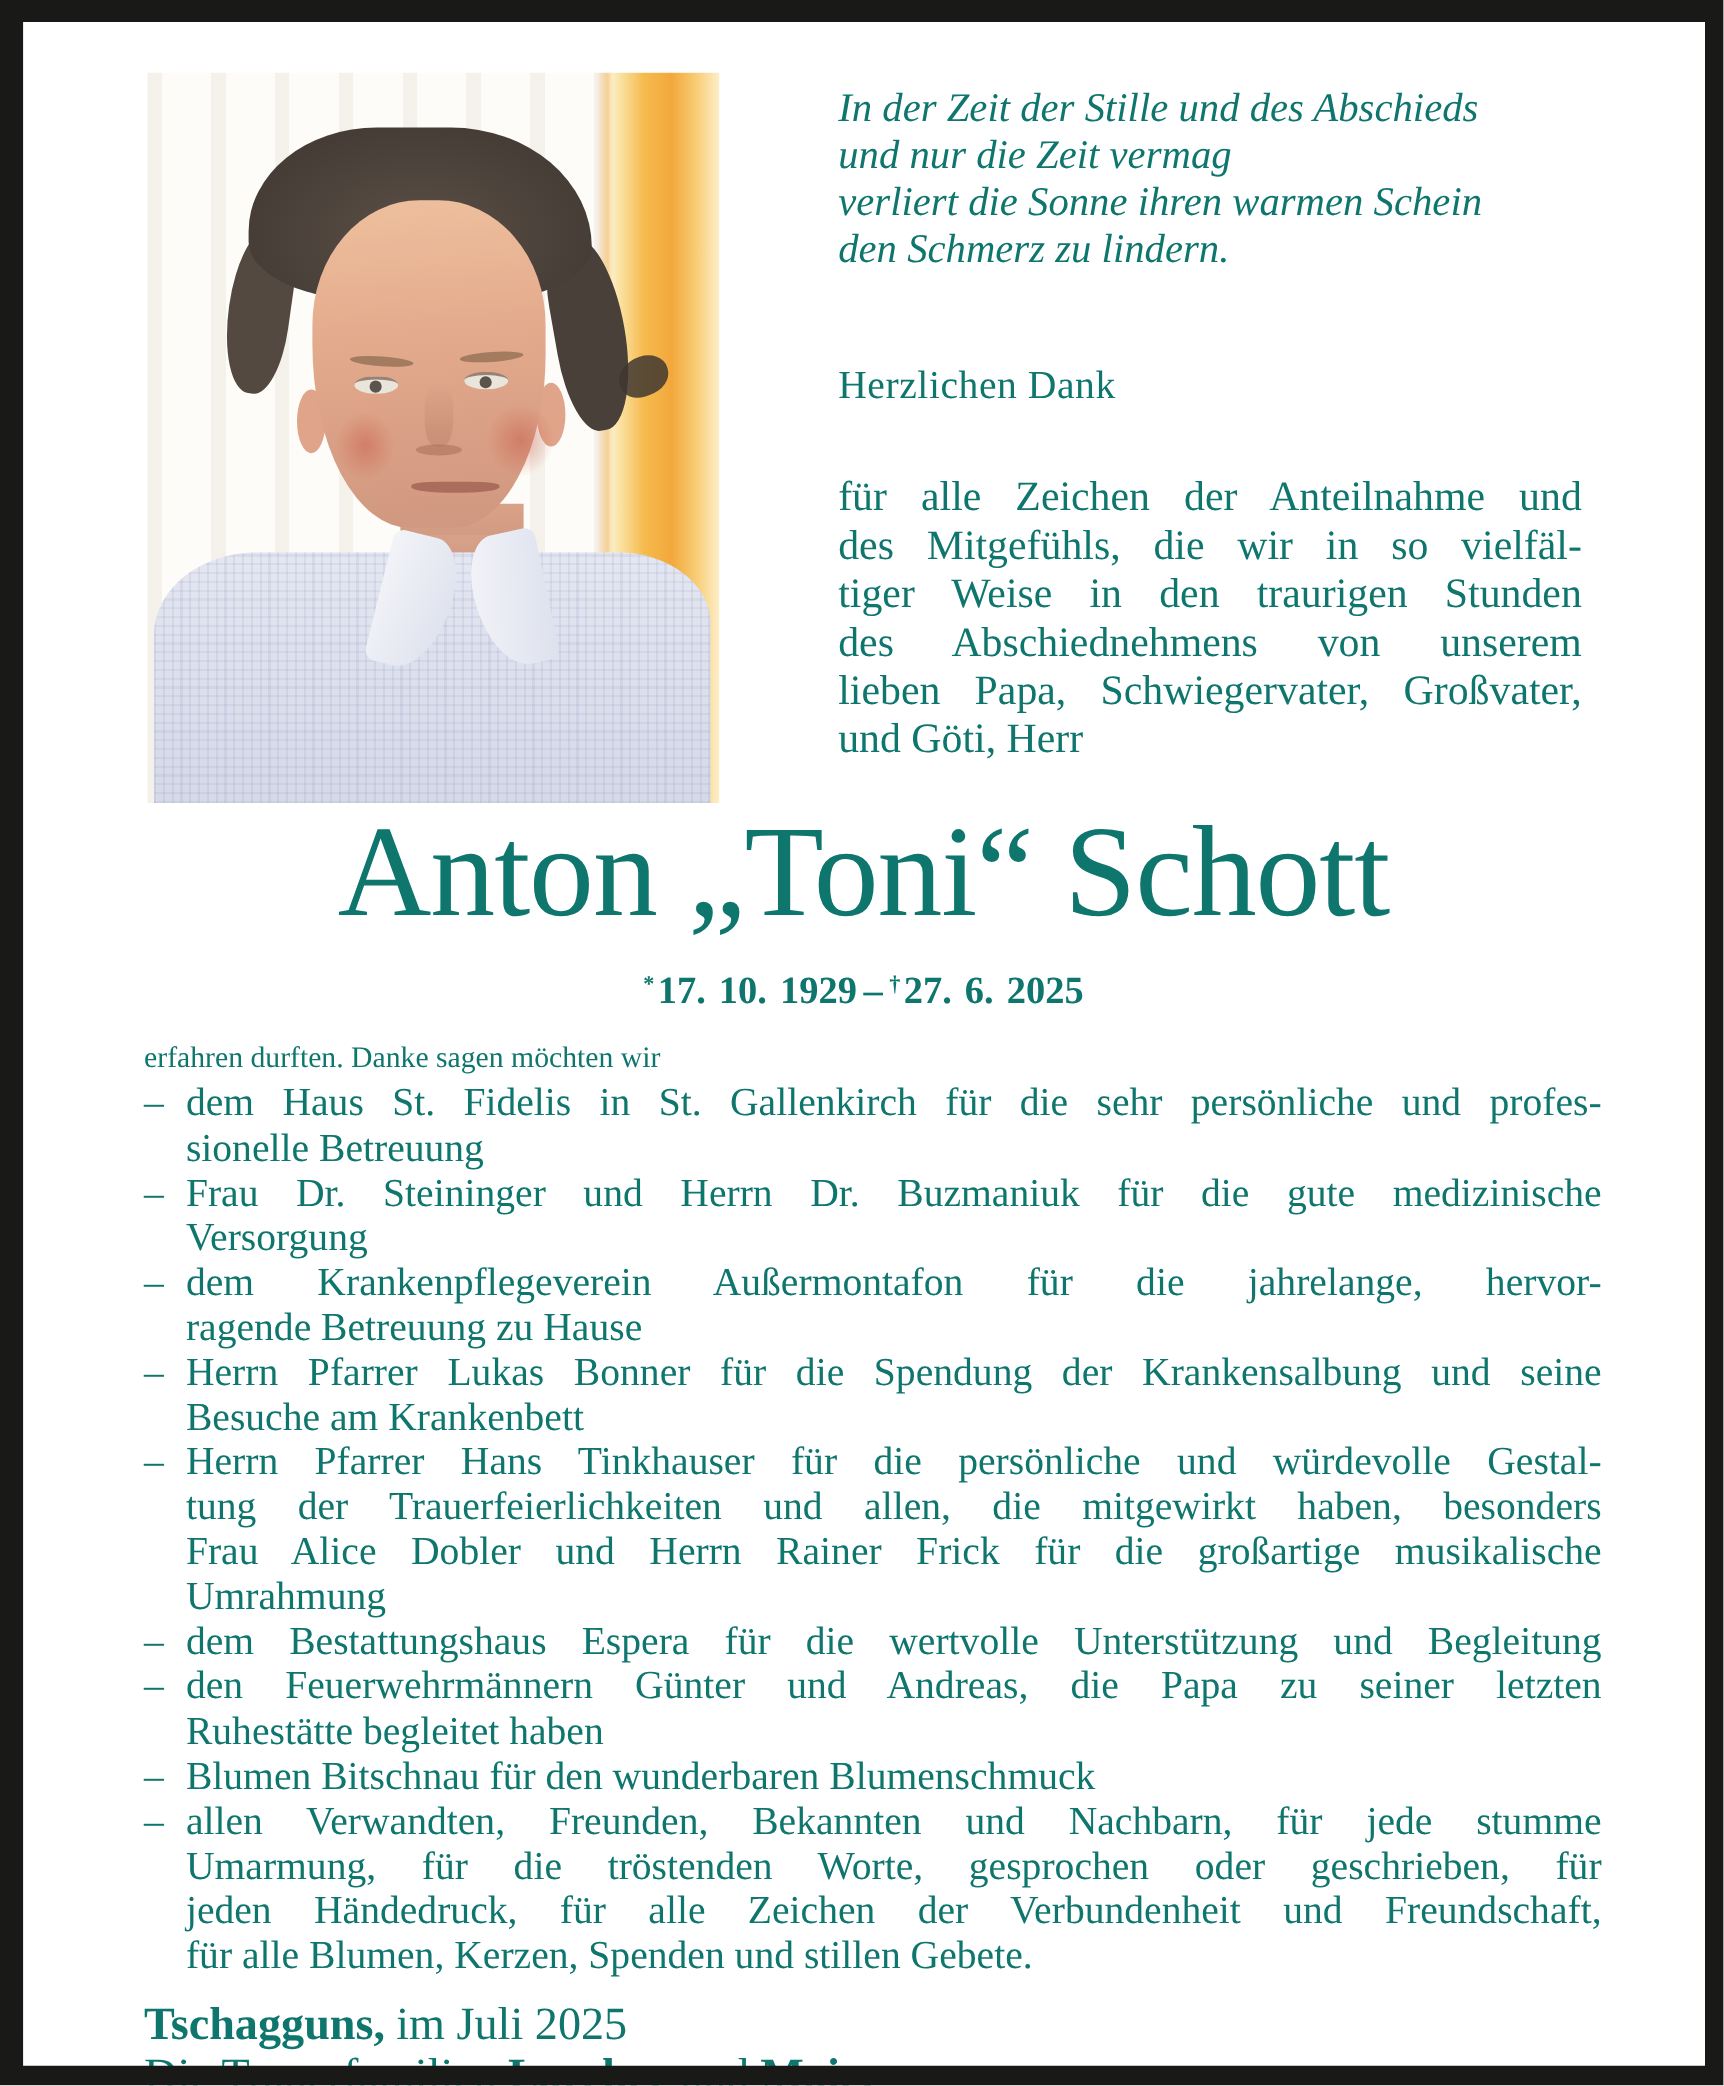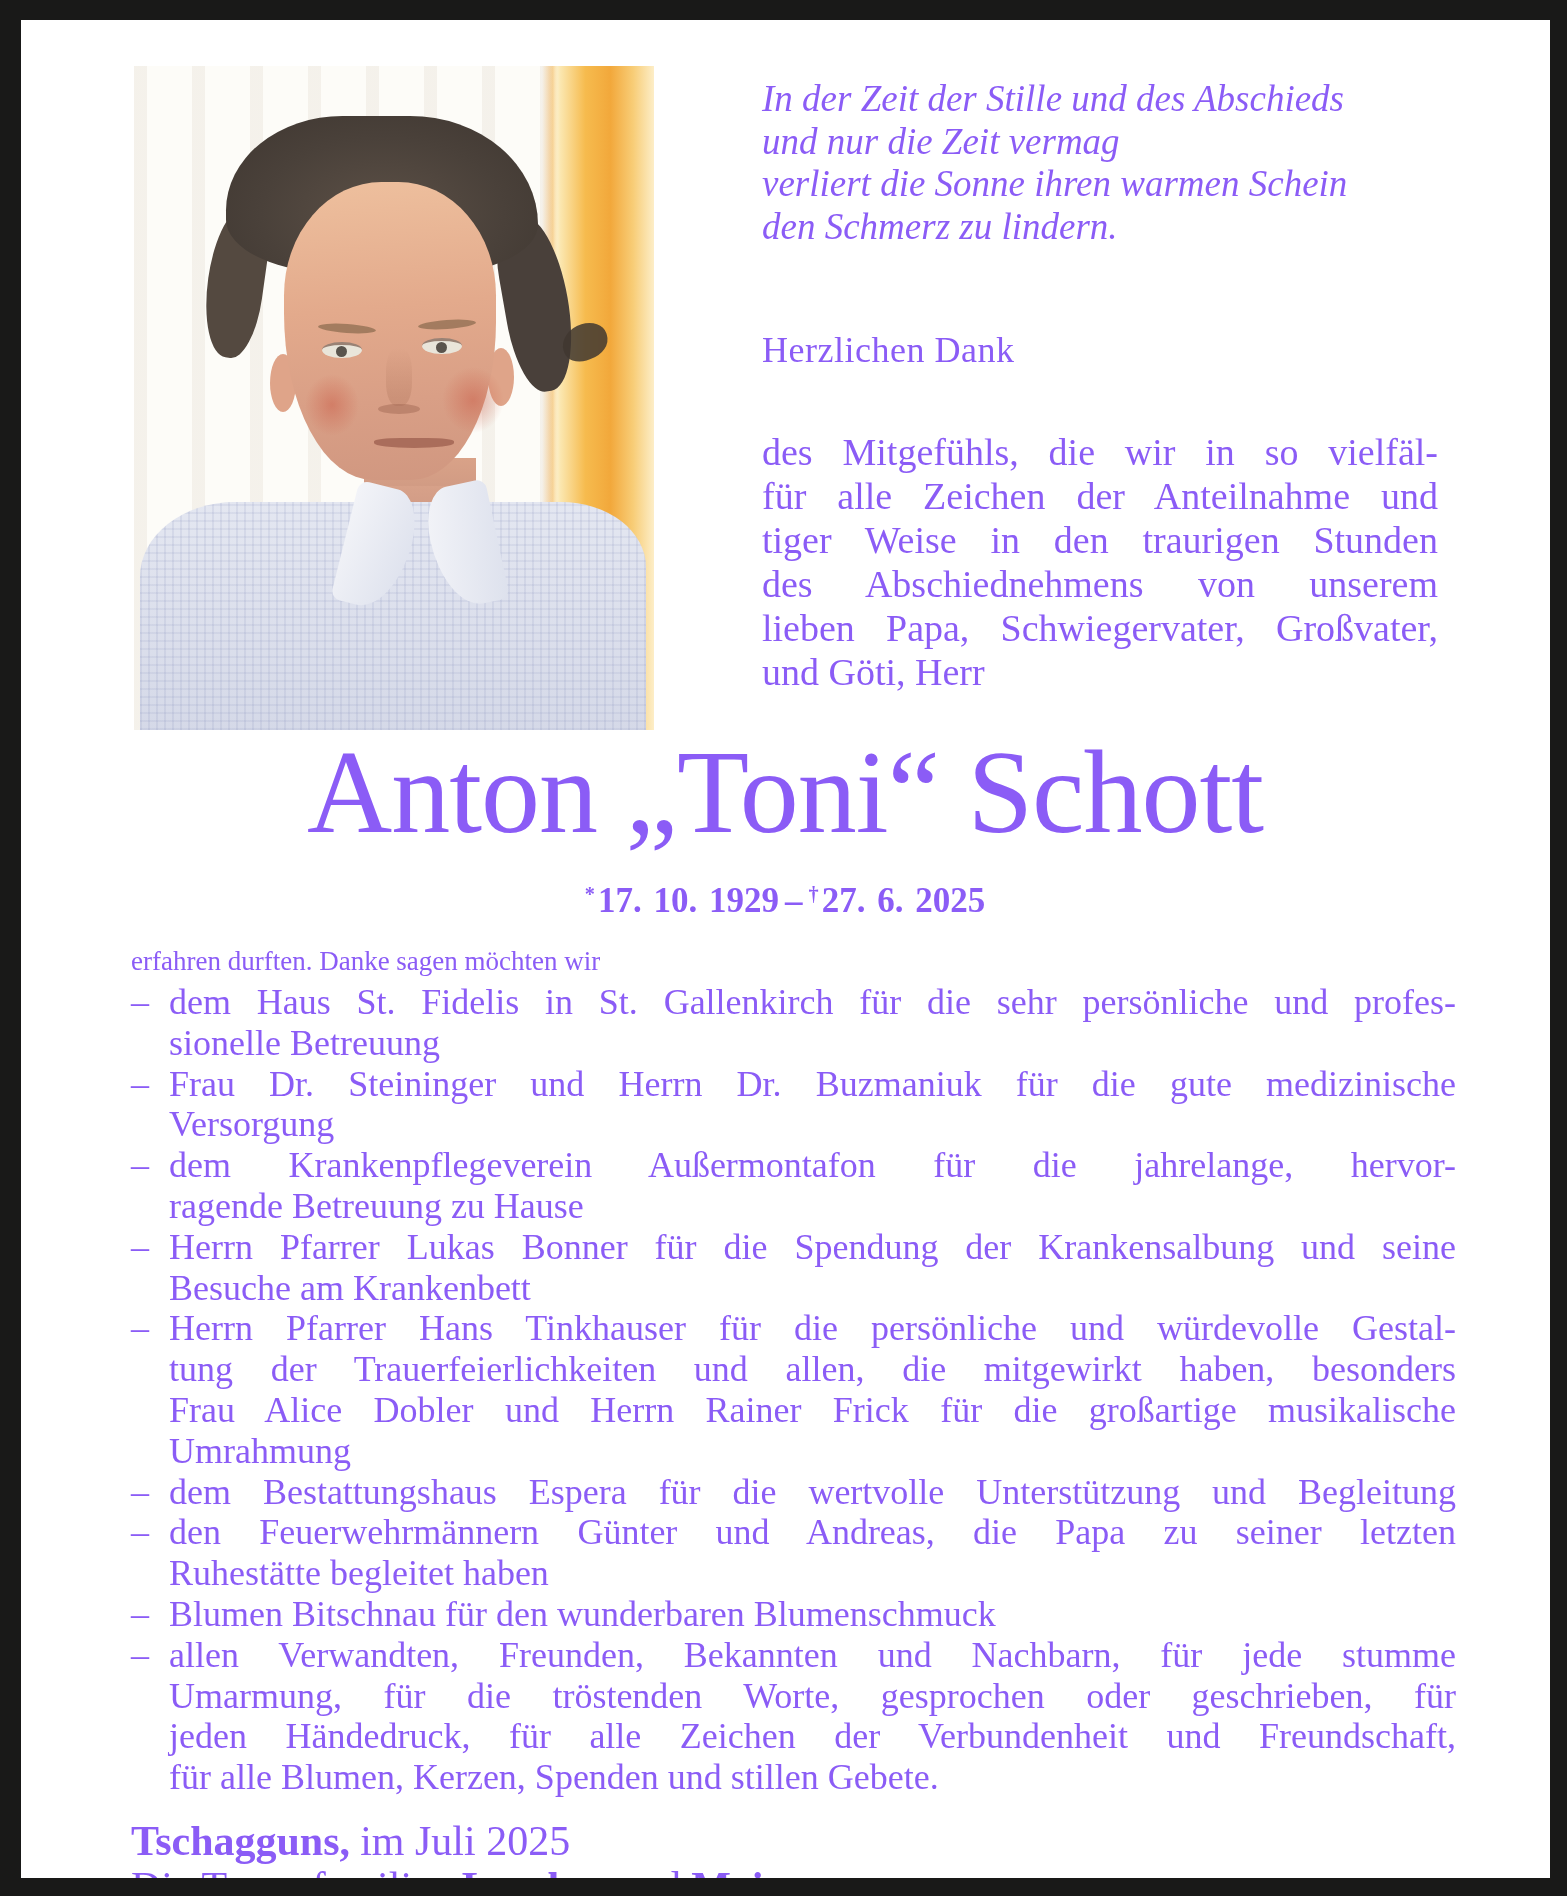--- a/index.html
+++ b/index.html
@@ -1,18 +1,18 @@
 <!DOCTYPE html>
 <html><head>
 <meta charset="utf-8">
 <style>
   html,body{margin:0;padding:0;background:#e8e8e8;}
   .sheet{
     position:relative;width:1567px;height:1896px;background:#ffffff;
-    font-family:"Liberation Serif","DejaVu Serif",serif;color:#8b5cf6;
+    font-family:"Liberation Serif","DejaVu Serif",serif;color:#0f766e;
     overflow:hidden;
   }
   .frame{position:absolute;inset:0;border:solid #191918;border-width:20px 17px 18px 21px;pointer-events:none;z-index:40;}
 
   
   .photo{position:absolute;left:134px;top:66px;width:520px;height:664px;overflow:hidden;background:#fdfcf8;}
   .photo .stripes{position:absolute;inset:0;background:repeating-linear-gradient(90deg,rgba(214,203,188,.22) 0 13px,rgba(255,255,255,0) 13px 58px);}
   .photo .curtain{position:absolute;top:0;right:0;width:104px;height:100%;
     background:linear-gradient(90deg,rgba(253,248,238,0) 0%,#fbe7b0 10%,#f6bb4e 34%,#f2a83b 58%,#f8cd77 80%,#fdeec8 100%);}
   .photo .curtain-fold{position:absolute;top:0;right:96px;width:16px;height:100%;background:linear-gradient(90deg,rgba(246,187,78,0) 0%,rgba(243,168,59,.55) 70%,rgba(243,168,59,0) 100%);}
@@ -109,22 +109,22 @@
   <div class="poem">
     <div>In der Zeit der Stille und des Abschieds</div>
     <div>und nur die Zeit vermag</div>
     <div>verliert die Sonne ihren warmen Schein</div>
     <div>den Schmerz zu lindern.</div>
   </div>
 
   <div class="dank">Herzlichen Dank</div>
 
   <div class="intro">
+    <div class="just">für alle Zeichen der Anteilnahme und</div>
     <div class="just">des Mitgefühls, die wir in so vielfäl-</div>
-    <div class="just">für alle Zeichen der Anteilnahme und</div>
     <div class="just">tiger Weise in den traurigen Stunden</div>
     <div class="just">des Abschiednehmens von unserem</div>
     <div class="just">lieben Papa, Schwiegervater, Großvater,</div>
     <div class="lastline">und Göti, Herr</div>
   </div>
 
   <div class="name">Anton „Toni“ Schott</div>
 
   <div class="dates">
     <span class="lifesym">*</span><span>17. 10. 1929</span><span class="sep">–</span><span class="lifesym">†</span><span>27. 6. 2025</span>

